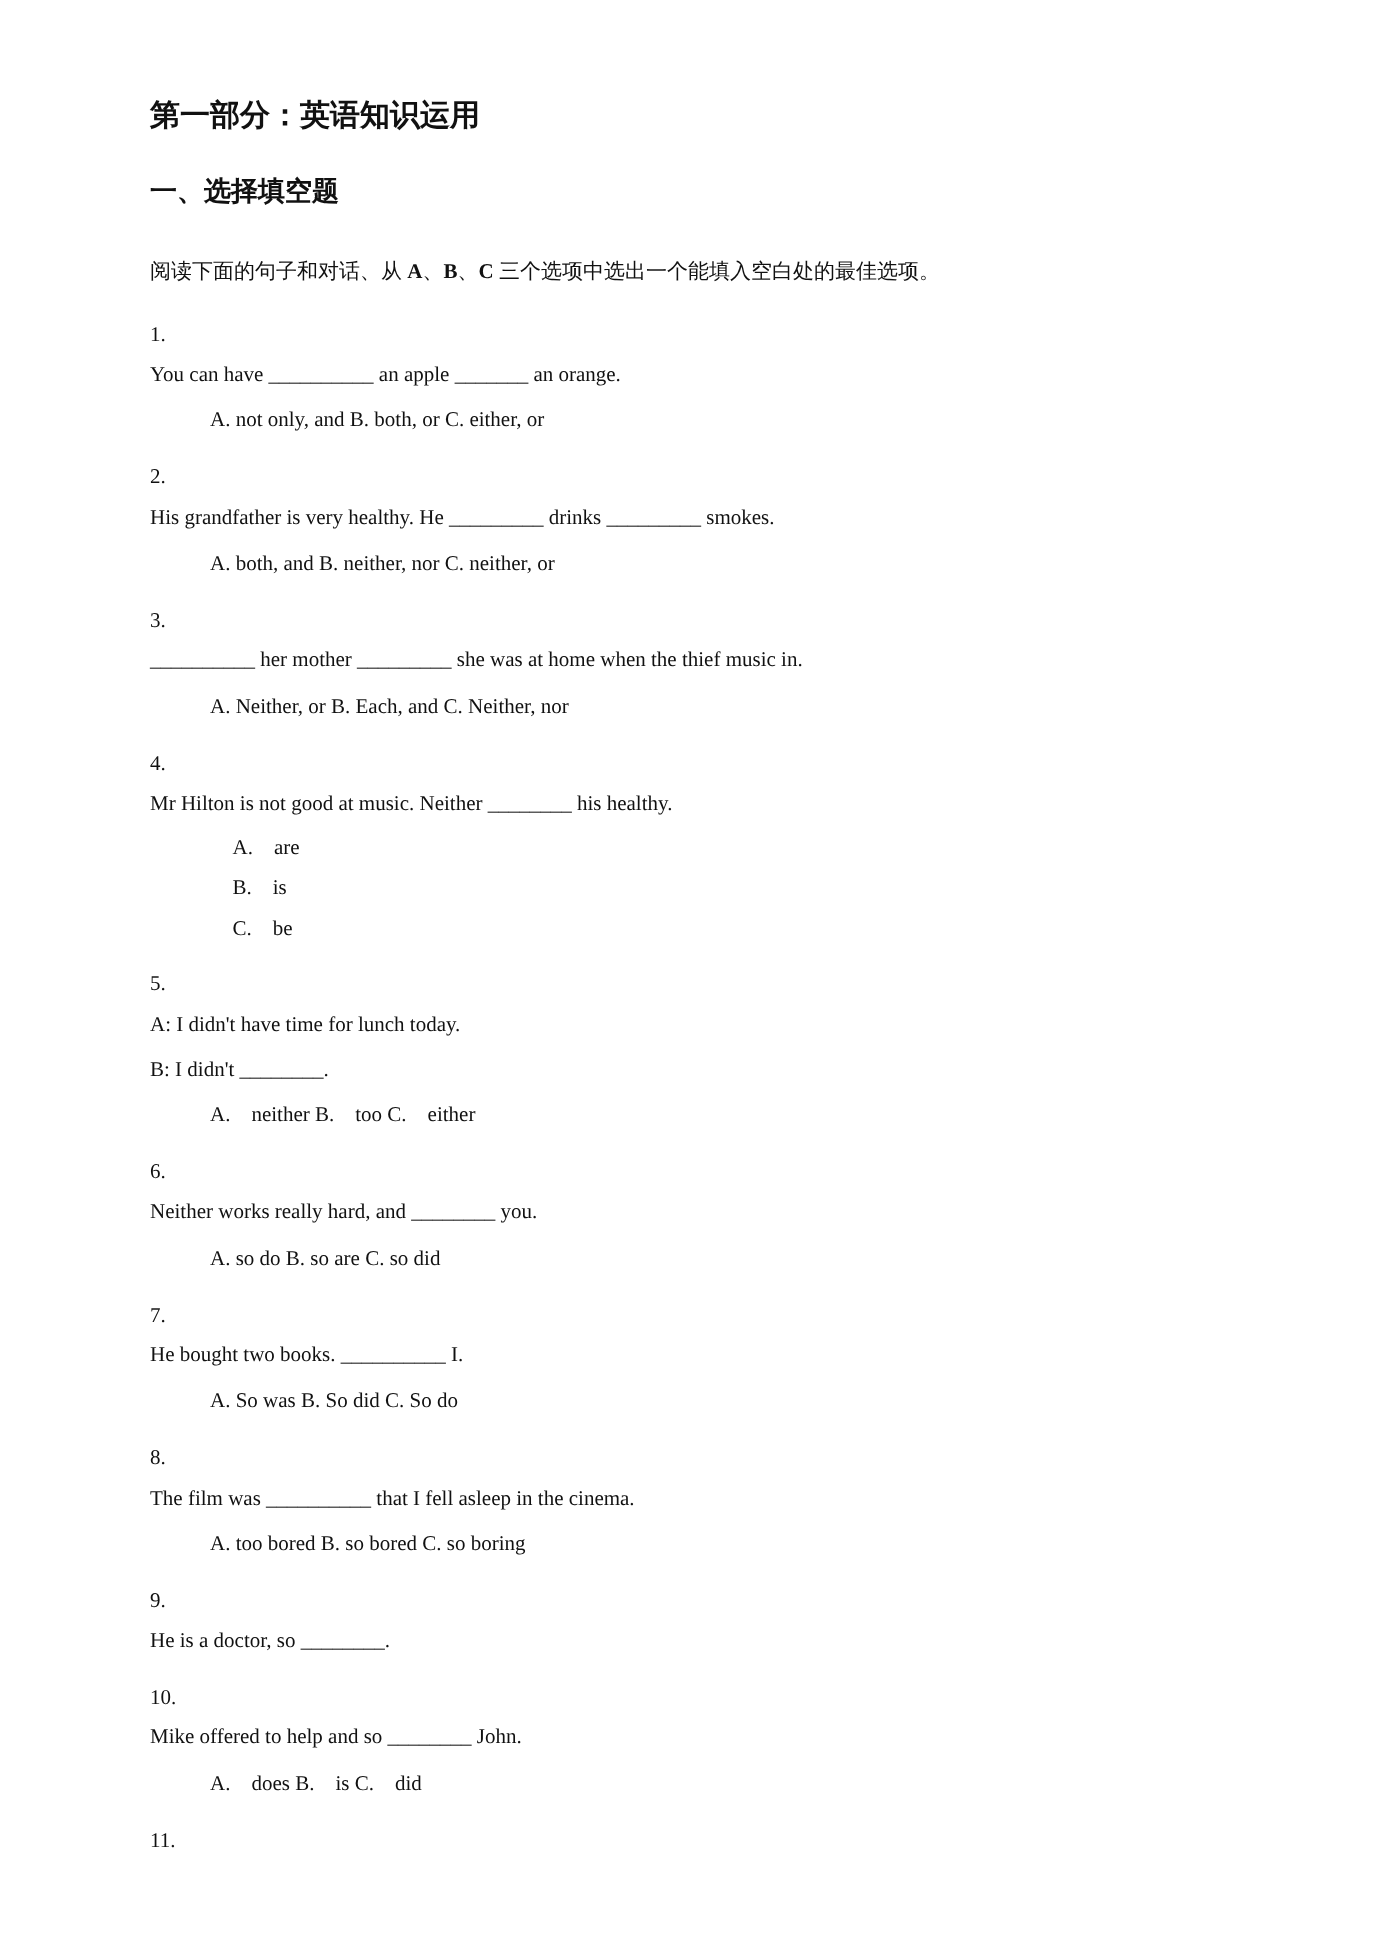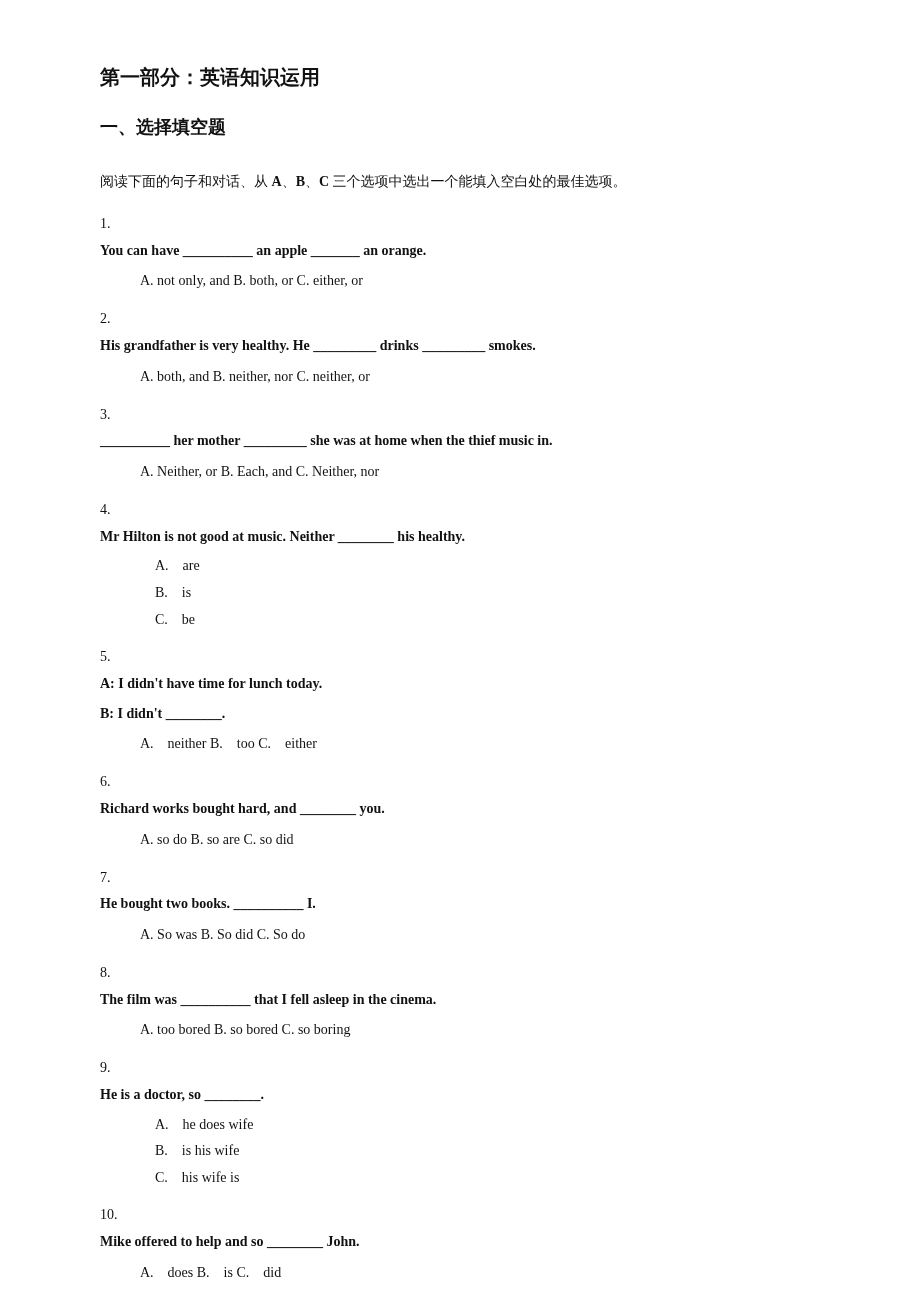--- a/index.html
+++ b/index.html
@@ -40,21 +40,20 @@
       margin-bottom: 12px;
     }
     .question-number {
       font-size: 14px;
       margin-bottom: 2px;
     }
     .question-text {
       font-size: 14px;
       margin-bottom: 3px;
       line-height: 1.9;
-      font-weight: bold;
     }
     .options-row {
       font-size: 14px;
       margin-left: 40px;
       line-height: 2;
     }
     .options-col {
       font-size: 14px;
       margin-left: 55px;
       line-height: 1.9;
@@ -101,41 +100,36 @@
       </div>
     </div>
     <div class="question-block">
       <div class="question-number">5.</div>
       <div class="question-text">A: I didn't have time for lunch today.</div>
       <div class="question-text">B: I didn't ________.</div>
       <div class="options-row">A.　neither   B.　too   C.　either</div>
     </div>
     <div class="question-block">
       <div class="question-number">6.</div>
-      <div class="question-text">Richard works bought hard, and ________ you.</div>
+      <div class="question-text">Neither works really hard, and ________ you.</div>
       <div class="options-row">A. so do          B. so are          C. so did</div>
     </div>
     <div class="question-block">
       <div class="question-number">7.</div>
       <div class="question-text">He bought two books. __________ I.</div>
       <div class="options-row">A. So was          B. So did          C. So do</div>
     </div>
     <div class="question-block">
       <div class="question-number">8.</div>
       <div class="question-text">The film was __________ that I fell asleep in the cinema.</div>
       <div class="options-row">A. too bored          B. so bored          C. so boring</div>
     </div>
     <div class="question-block">
       <div class="question-number">9.</div>
       <div class="question-text">He is a doctor, so ________.</div>
-      <div class="options-col">
-        <div>A.　he does wife</div>
-        <div>B.　is his wife</div>
-        <div>C.　his wife is</div>
-      </div>
     </div>
     <div class="question-block">
       <div class="question-number">10.</div>
       <div class="question-text">Mike offered to help and so ________ John.</div>
       <div class="options-row">A.　does       B.　is       C.　did</div>
     </div>
     <div class="question-block">
       <div class="question-number">11.</div>
     </div>
   </div>

